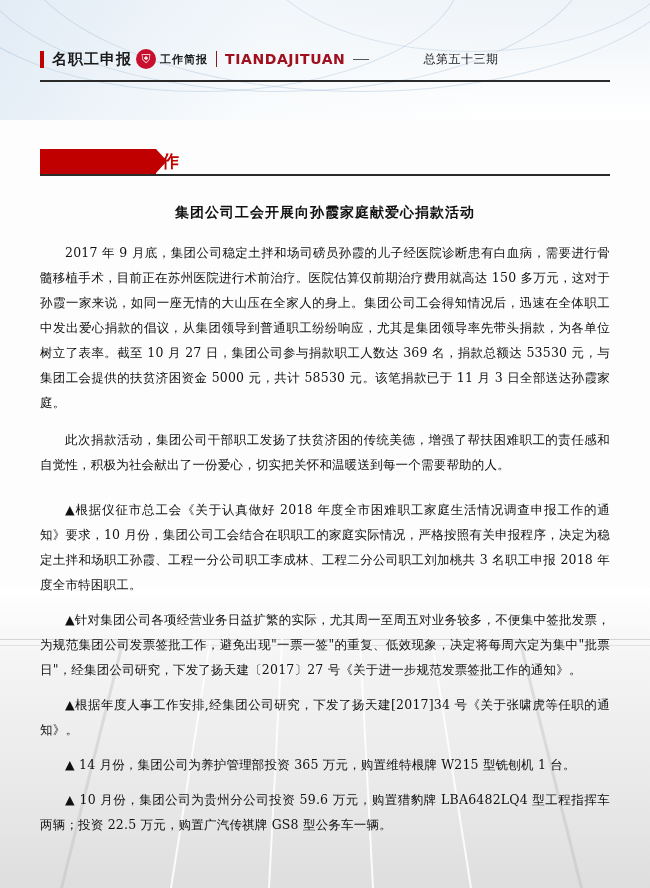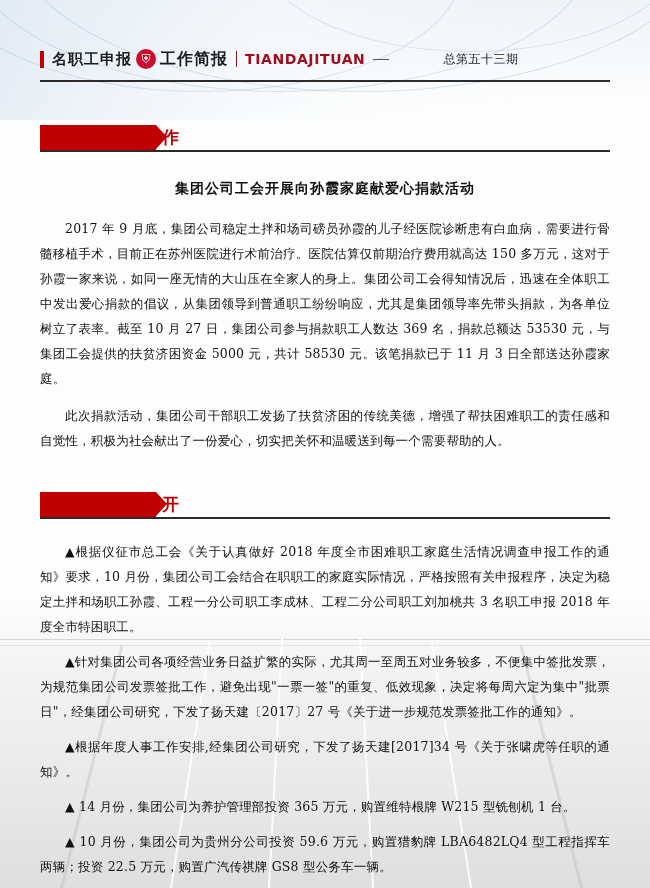--- a/index.html
+++ b/index.html
@@ -98,21 +98,21 @@
     font-size: 12px;
     font-family: "DejaVu Sans", "Liberation Sans", sans-serif;
     display: inline-flex;
     align-items: center;
     justify-content: center;
     margin: 0 4px;
     line-height: 1;
   }
   .header .cn-sub {
     font-family: "DejaVu Sans", "Liberation Sans", sans-serif;
-    font-size: 16px;
+    font-size: 11px;
     font-weight: bold;
     color: #1b1b1b;
     letter-spacing: 1px;
   }
   .header .vline {
     width: 1px;
     height: 16px;
     background: #8a1a1a;
     margin: 0 8px;
   }
@@ -250,37 +250,32 @@
     <span class="cn-name">名职工申报</span>
     <span class="logo">⛨</span>
     <span class="cn-sub">工作简报</span>
     <span class="vline"></span>
     <span class="en-name">TIANDAJITUAN</span>
     <span class="dash"></span>
     <span class="issue">总第五十三期</span>
     <span class="rule"></span>
   </div>
 
-  <div class="section-banner" style="margin-top:42px;">
+  <div class="section-banner" style="margin-top:66px;">
     <span class="flag"></span>
     <span class="title">党群工作</span>
     <span class="underline"></span>
   </div>
 
   <div class="article">
     <div class="article-title">集团公司工会开展向孙霞家庭献爱心捐款活动</div>
     <p class="body">2017 年 9 月底，集团公司稳定土拌和场司磅员孙霞的儿子经医院诊断患有白血病，需要进行骨髓移植手术，目前正在苏州医院进行术前治疗。医院估算仅前期治疗费用就高达 150 多万元，这对于孙霞一家来说，如同一座无情的大山压在全家人的身上。集团公司工会得知情况后，迅速在全体职工中发出爱心捐款的倡议，从集团领导到普通职工纷纷响应，尤其是集团领导率先带头捐款，为各单位树立了表率。截至 10 月 27 日，集团公司参与捐款职工人数达 369 名，捐款总额达 53530 元，与集团工会提供的扶贫济困资金 5000 元，共计 58530 元。该笔捐款已于 11 月 3 日全部送达孙霞家庭。</p>
     <p class="body">此次捐款活动，集团公司干部职工发扬了扶贫济困的传统美德，增强了帮扶困难职工的责任感和自觉性，积极为社会献出了一份爱心，切实把关怀和温暖送到每一个需要帮助的人。</p>
   </div>
 
-  <div class="section-banner sec2">
-    <span class="flag"></span>
-    <span class="title">企务公开</span>
-    <span class="underline"></span>
-  </div>
 
   <div class="article block2">
     <p class="bullet">▲根据仪征市总工会《关于认真做好 2018 年度全市困难职工家庭生活情况调查申报工作的通知》要求，10 月份，集团公司工会结合在职职工的家庭实际情况，严格按照有关申报程序，决定为稳定土拌和场职工孙霞、工程一分公司职工李成林、工程二分公司职工刘加桃共 3 名职工申报 2018 年度全市特困职工。</p>
     <p class="bullet">▲针对集团公司各项经营业务日益扩繁的实际，尤其周一至周五对业务较多，不便集中签批发票，为规范集团公司发票签批工作，避免出现"一票一签"的重复、低效现象，决定将每周六定为集中"批票日"，经集团公司研究，下发了扬天建〔2017〕27 号《关于进一步规范发票签批工作的通知》。</p>
     <p class="bullet">▲根据年度人事工作安排,经集团公司研究，下发了扬天建[2017]34 号《关于张啸虎等任职的通知》。</p>
     <p class="bullet">▲ 14 月份，集团公司为养护管理部投资 365 万元，购置维特根牌 W215 型铣刨机 1 台。</p>
     <p class="bullet">▲ 10 月份，集团公司为贵州分公司投资 59.6 万元，购置猎豹牌 LBA6482LQ4 型工程指挥车两辆；投资 22.5 万元，购置广汽传祺牌 GS8 型公务车一辆。</p>
   </div>
 
 </div>

